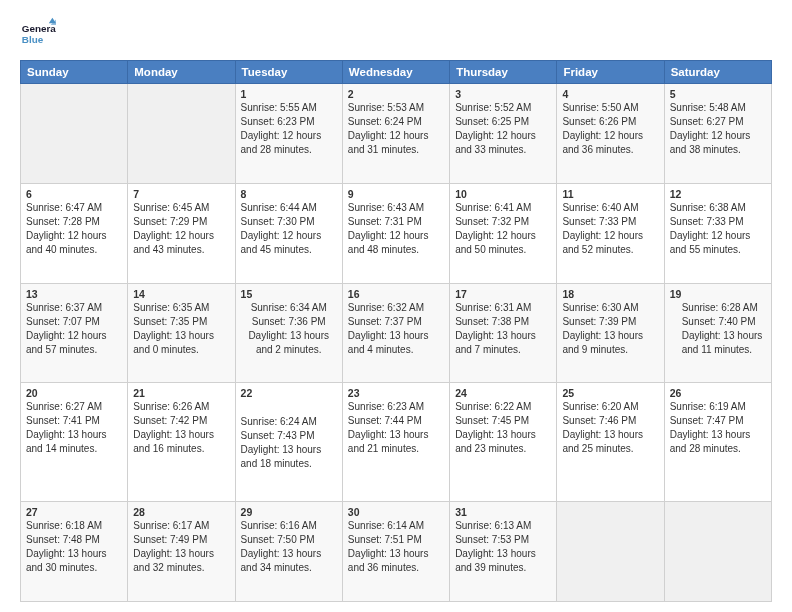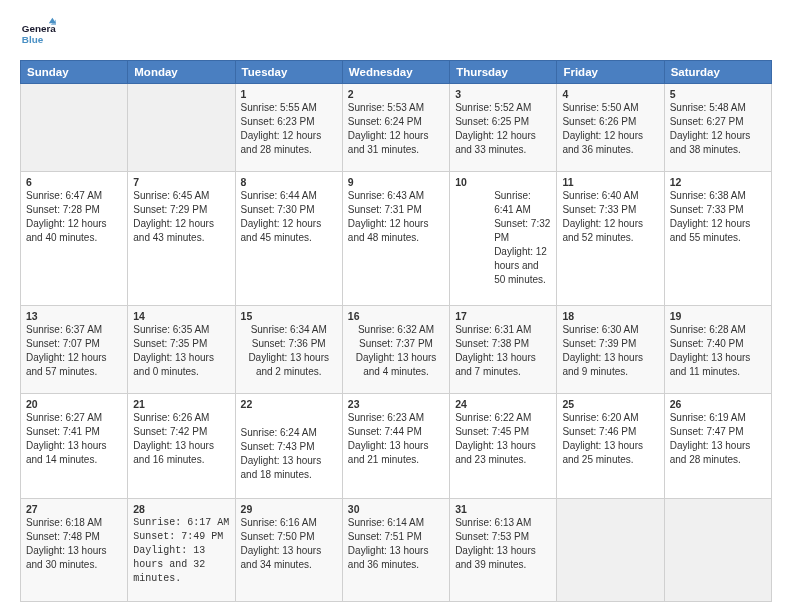--- a/index.html
+++ b/index.html
@@ -175,21 +175,21 @@
 Daylight: 12 hours and 45 minutes.</div>
           </td>
           <td>
             <span class="day-number">9</span>
             <div class="day-info" style="white-space: pre-line;">Sunrise: 6:43 AM
 Sunset: 7:31 PM
 Daylight: 12 hours and 48 minutes.</div>
           </td>
           <td>
             <span class="day-number">10</span>
-            <div class="day-info" style="white-space: pre-line; margin-left: 39px;">Sunrise: 6:41 AM
+            <div class="day-info" style="white-space: pre-line;">Sunrise: 6:41 AM
 Sunset: 7:32 PM
 Daylight: 12 hours and 50 minutes.</div>
           </td>
           <td>
             <span class="day-number">11</span>
             <div class="day-info" style="white-space: pre-line;">Sunrise: 6:40 AM
 Sunset: 7:33 PM
 Daylight: 12 hours and 52 minutes.</div>
           </td>
           <td>
@@ -213,39 +213,39 @@
 Daylight: 13 hours and 0 minutes.</div>
           </td>
           <td>
             <span class="day-number">15</span>
             <div class="day-info" style="white-space: pre-line; text-align: center;">Sunrise: 6:34 AM
 Sunset: 7:36 PM
 Daylight: 13 hours and 2 minutes.</div>
           </td>
           <td>
             <span class="day-number">16</span>
-            <div class="day-info" style="white-space: pre-line; text-align: center;">Sunrise: 6:32 AM
+            <div class="day-info" style="white-space: pre-line;">Sunrise: 6:32 AM
 Sunset: 7:37 PM
 Daylight: 13 hours and 4 minutes.</div>
           </td>
           <td>
             <span class="day-number">17</span>
             <div class="day-info" style="white-space: pre-line;">Sunrise: 6:31 AM
 Sunset: 7:38 PM
 Daylight: 13 hours and 7 minutes.</div>
           </td>
           <td>
             <span class="day-number">18</span>
             <div class="day-info" style="white-space: pre-line;">Sunrise: 6:30 AM
 Sunset: 7:39 PM
 Daylight: 13 hours and 9 minutes.</div>
           </td>
           <td>
             <span class="day-number">19</span>
-            <div class="day-info" style="white-space: pre-line;">Sunrise: 6:28 AM
+            <div class="day-info" style="white-space: pre-line; margin-left: 12px;">Sunrise: 6:28 AM
 Sunset: 7:40 PM
 Daylight: 13 hours and 11 minutes.</div>
           </td>
         </tr>
         <tr>
           <td>
             <span class="day-number">20</span>
             <div class="day-info" style="white-space: pre-line;">Sunrise: 6:27 AM
 Sunset: 7:41 PM
 Daylight: 13 hours and 14 minutes.</div>
@@ -289,21 +289,21 @@
         </tr>
         <tr>
           <td>
             <span class="day-number">27</span>
             <div class="day-info" style="white-space: pre-line;">Sunrise: 6:18 AM
 Sunset: 7:48 PM
 Daylight: 13 hours and 30 minutes.</div>
           </td>
           <td>
             <span class="day-number">28</span>
-            <div class="day-info" style="white-space: pre-line; font-family: Liberation Mono, monospace;">Sunrise: 6:17 AM
+            <div class="day-info" style="white-space: pre-line;">Sunrise: 6:17 AM
 Sunset: 7:49 PM
 Daylight: 13 hours and 32 minutes.</div>
           </td>
           <td>
             <span class="day-number">29</span>
             <div class="day-info" style="white-space: pre-line;">Sunrise: 6:16 AM
 Sunset: 7:50 PM
 Daylight: 13 hours and 34 minutes.</div>
           </td>
           <td>

